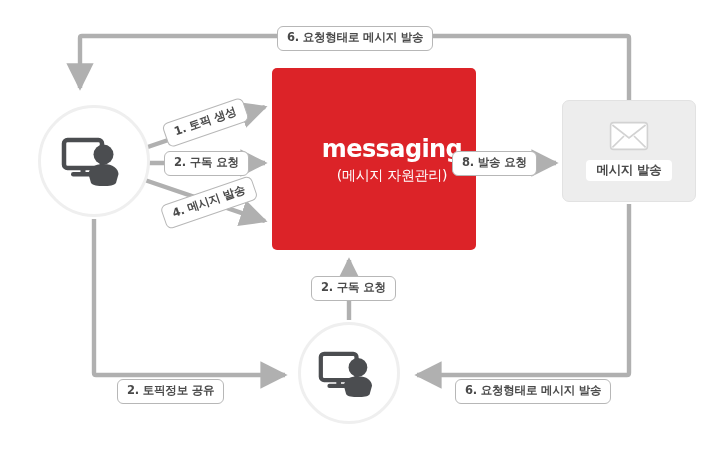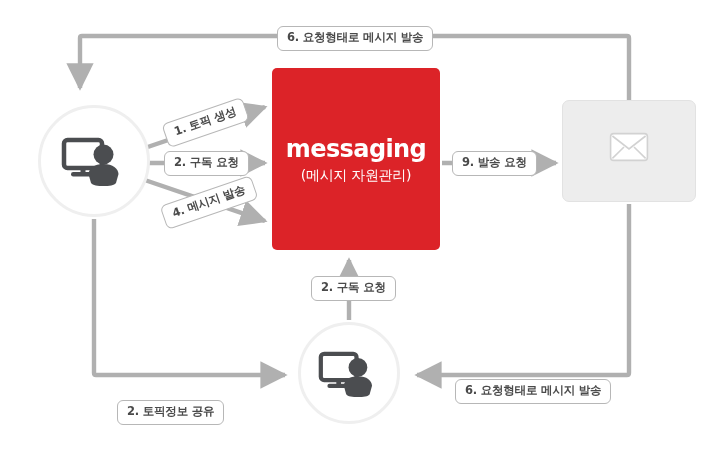--- a/index.html
+++ b/index.html
@@ -46,20 +46,21 @@
   .red-box {
     position: absolute;
     left: 272px; top: 68px;
     width: 168px; height: 182px;
     background: #dc2328;
     border-radius: 5px;
     display: flex;
     flex-direction: column;
     align-items: center;
     justify-content: center;
+    padding-left: 36px;
   }
   .red-title {
     color: #ffffff;
     font-size: 24px;
     font-weight: 700;
     letter-spacing: -0.6px;
     line-height: 1;
   }
   .red-sub {
     color: #ffffff;
@@ -149,20 +150,21 @@
     <div class="red-sub">(메시지 자원관리)</div>
   </div>
 
   <div class="grey-box">
     <svg class="envelope" viewBox="0 0 40 30">
       <rect x="1.6" y="1.6" width="36.8" height="26.8" rx="3" ry="3" fill="#ffffff" stroke="#d2d2d2" stroke-width="1.6"></rect>
       <path d="M3.4,4 L20,17 L36.6,4" fill="none" stroke="#d2d2d2" stroke-width="1.6"></path>
       <path d="M3.4,26.4 L15,15" fill="none" stroke="#d2d2d2" stroke-width="1.6"></path>
       <path d="M36.6,26.4 L25,15" fill="none" stroke="#d2d2d2" stroke-width="1.6"></path>
     </svg>
+    <div class="grey-cap">메시지 발송</div>
   </div>
 
   <div class="circ" id="circle-top">
     <svg class="user-ico" width="66" height="50" viewBox="0 0 66 50">
       <rect x="3" y="4" width="38" height="28" rx="3.5" ry="3.5" fill="none" stroke="#4b4d50" stroke-width="4.5"></rect>
       <rect x="19.5" y="32" width="5" height="5" fill="#4b4d50"></rect>
       <rect x="10" y="36" width="24" height="4.5" rx="2.2" fill="#4b4d50"></rect>
       <circle cx="42.5" cy="18.5" r="10" fill="#4b4d50"></circle>
       <path d="M42.5,28 C52,28 57,32.5 57.5,38 L55,47 C53.5,49.5 48,50 42.5,50
                C37,50 31.5,49.5 30,47 L27.5,38 C28,32.5 33,28 42.5,28 Z" fill="#4b4d50"></path>
@@ -181,21 +183,21 @@
   </div>
 
   <div class="lbl" style="left:277px; top:26px;">6. 요청형태로 메시지 발송</div>
 
   <div class="lbl lbl-rot1" style="left:163px; top:110px;">1. 토픽 생성</div>
 
   <div class="lbl" style="left:164px; top:151px;">2. 구독 요청</div>
 
   <div class="lbl lbl-rot2" style="left:161px; top:190px;">4. 메시지 발송</div>
 
-  <div class="lbl" style="left:452px; top:151px;">9. 발송 요청</div>
+  <div class="lbl" style="left:452px; top:151px;">8. 발송 요청</div>
 
   <div class="lbl" style="left:311px; top:276px;">2. 구독 요청</div>
 
-  <div class="lbl" style="left:117px; top:400px;text-align:center;">2. 토픽정보 공유</div>
+  <div class="lbl" style="left:117px; top:379px;text-align:center;">2. 토픽정보 공유</div>
 
   <div class="lbl" style="left:455px; top:379px;">6. 요청형태로 메시지 발송</div>
 
 </div>
 
 </body></html>

